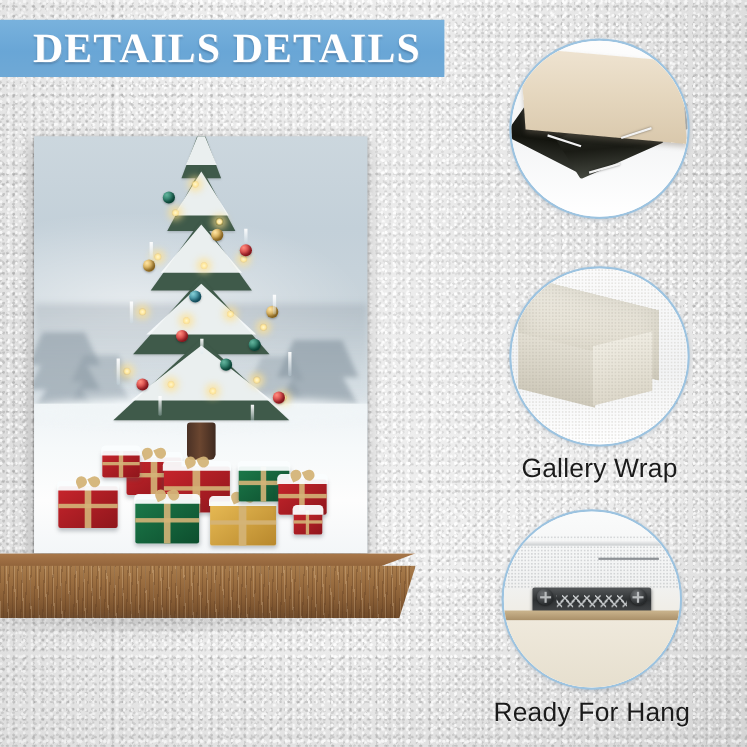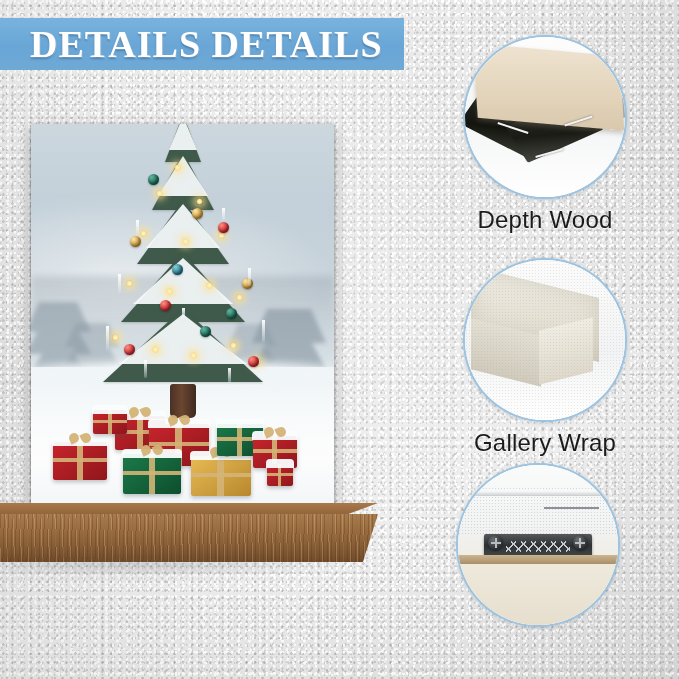--- a/index.html
+++ b/index.html
@@ -455,24 +455,23 @@
     <div class="c1-bg"></div>
     <div class="c1-grayR"></div>
     <div class="c1-darkL"></div>
     <div class="c1-darkR"></div>
     <div class="c1-wood2"></div>
     <div class="c1-wood"></div>
     <div class="c1-arrow" style="left:20%;top:56%;width:20%;transform:rotate(18deg);"></div>
     <div class="c1-arrow" style="left:44%;top:72%;width:18%;transform:rotate(-16deg);"></div>
     <div class="c1-arrow" style="left:62%;top:52%;width:18%;transform:rotate(-18deg);"></div>
   </div>
-  <div class="feature-label">Depth Wood</div>
-</div>
-
-<div class="feature" style="left:425px;top:258px;">
+</div>
+
+<div class="feature" style="left:425px;top:242px;">
   <div class="circle">
     <div class="c2-bg"></div>
     <div class="c2-top"></div>
     <div class="c2-face"></div>
     <div class="c2-side"></div>
     <div class="c2-tex"></div>
   </div>
   <div class="feature-label">Gallery Wrap</div>
 </div>
 
@@ -482,13 +481,14 @@
     <div class="c3-canvas"></div>
     <div class="c3-rail"></div>
     <div class="c3-nail"></div>
     <div class="c3-bar"></div>
     <div class="c3-zig"></div>
     <div class="c3-screw" style="left:19%;top:44%;"></div>
     <div class="c3-screw" style="right:19%;top:44%;"></div>
     <div class="c3-wood"></div>
     <div class="c3-wall"></div>
   </div>
+  <div class="feature-label">Ready For Hang</div>
 </div>
 
 </body></html>

